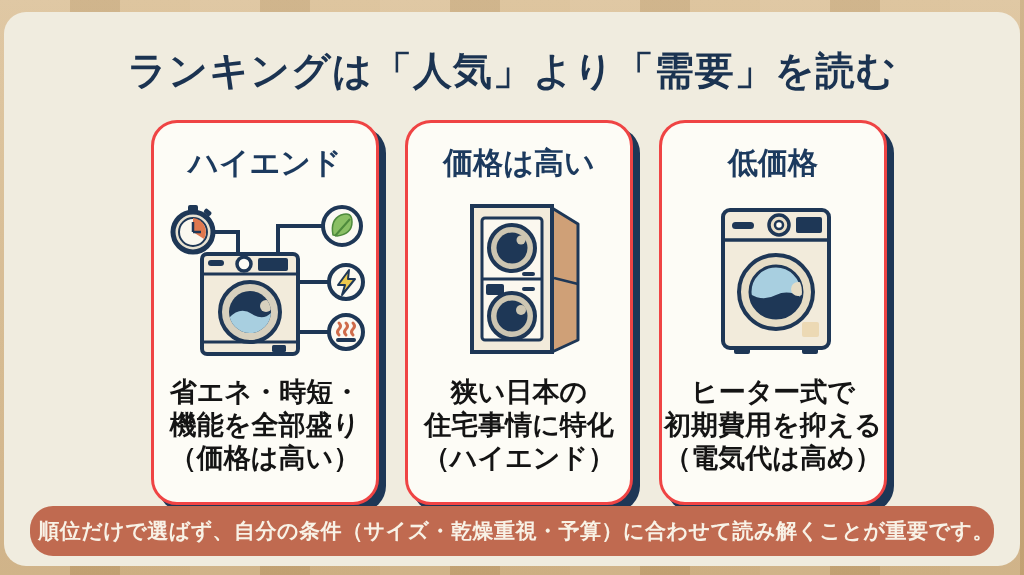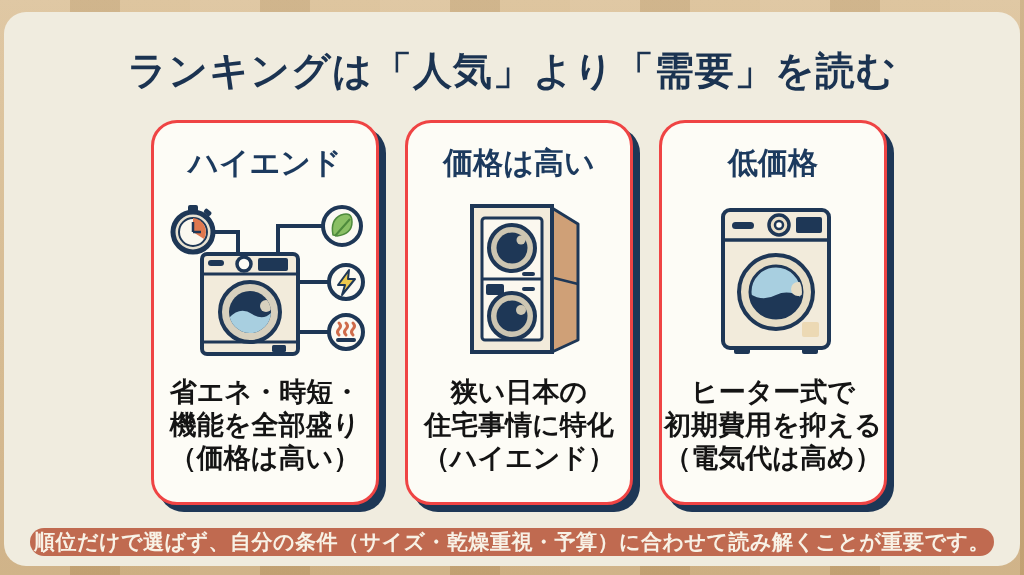--- a/index.html
+++ b/index.html
@@ -23,23 +23,23 @@
   .card  { width:228px; height:385px; background:#fdfcf6;
            border:3px solid #ef4444; border-radius:26px;
            box-shadow:7px 7px 0 #1e3756;
            display:flex; flex-direction:column; align-items:center; }
   .card-title { margin-top:20px; font-size:30px; font-weight:bold; color:#1c3a5e; }
   .illo { width:210px; height:172px; margin-top:10px; display:flex;
           align-items:center; justify-content:center; }
   .desc { margin-top:10px; text-align:center; font-size:27px; line-height:33px;
           font-weight:bold; color:#141414; }
 
-  .banner { position:absolute; left:26px; right:26px; bottom:10px; height:28px;
+  .banner { position:absolute; left:26px; right:26px; bottom:10px; height:50px;
             background:#c06a50; border-radius:23px;
-            display:flex; align-items:center; justify-content:center; }
+            display:flex; align-items:center; justify-content:flex-end; }
   .banner span { color:#f8f2e6; font-size:21px; font-weight:bold; letter-spacing:.5px; }
 </style>
 </head>
 <body>
 
 <div class="stage">
   <div class="wood-grain"></div>
 
   <div class="panel">
 

